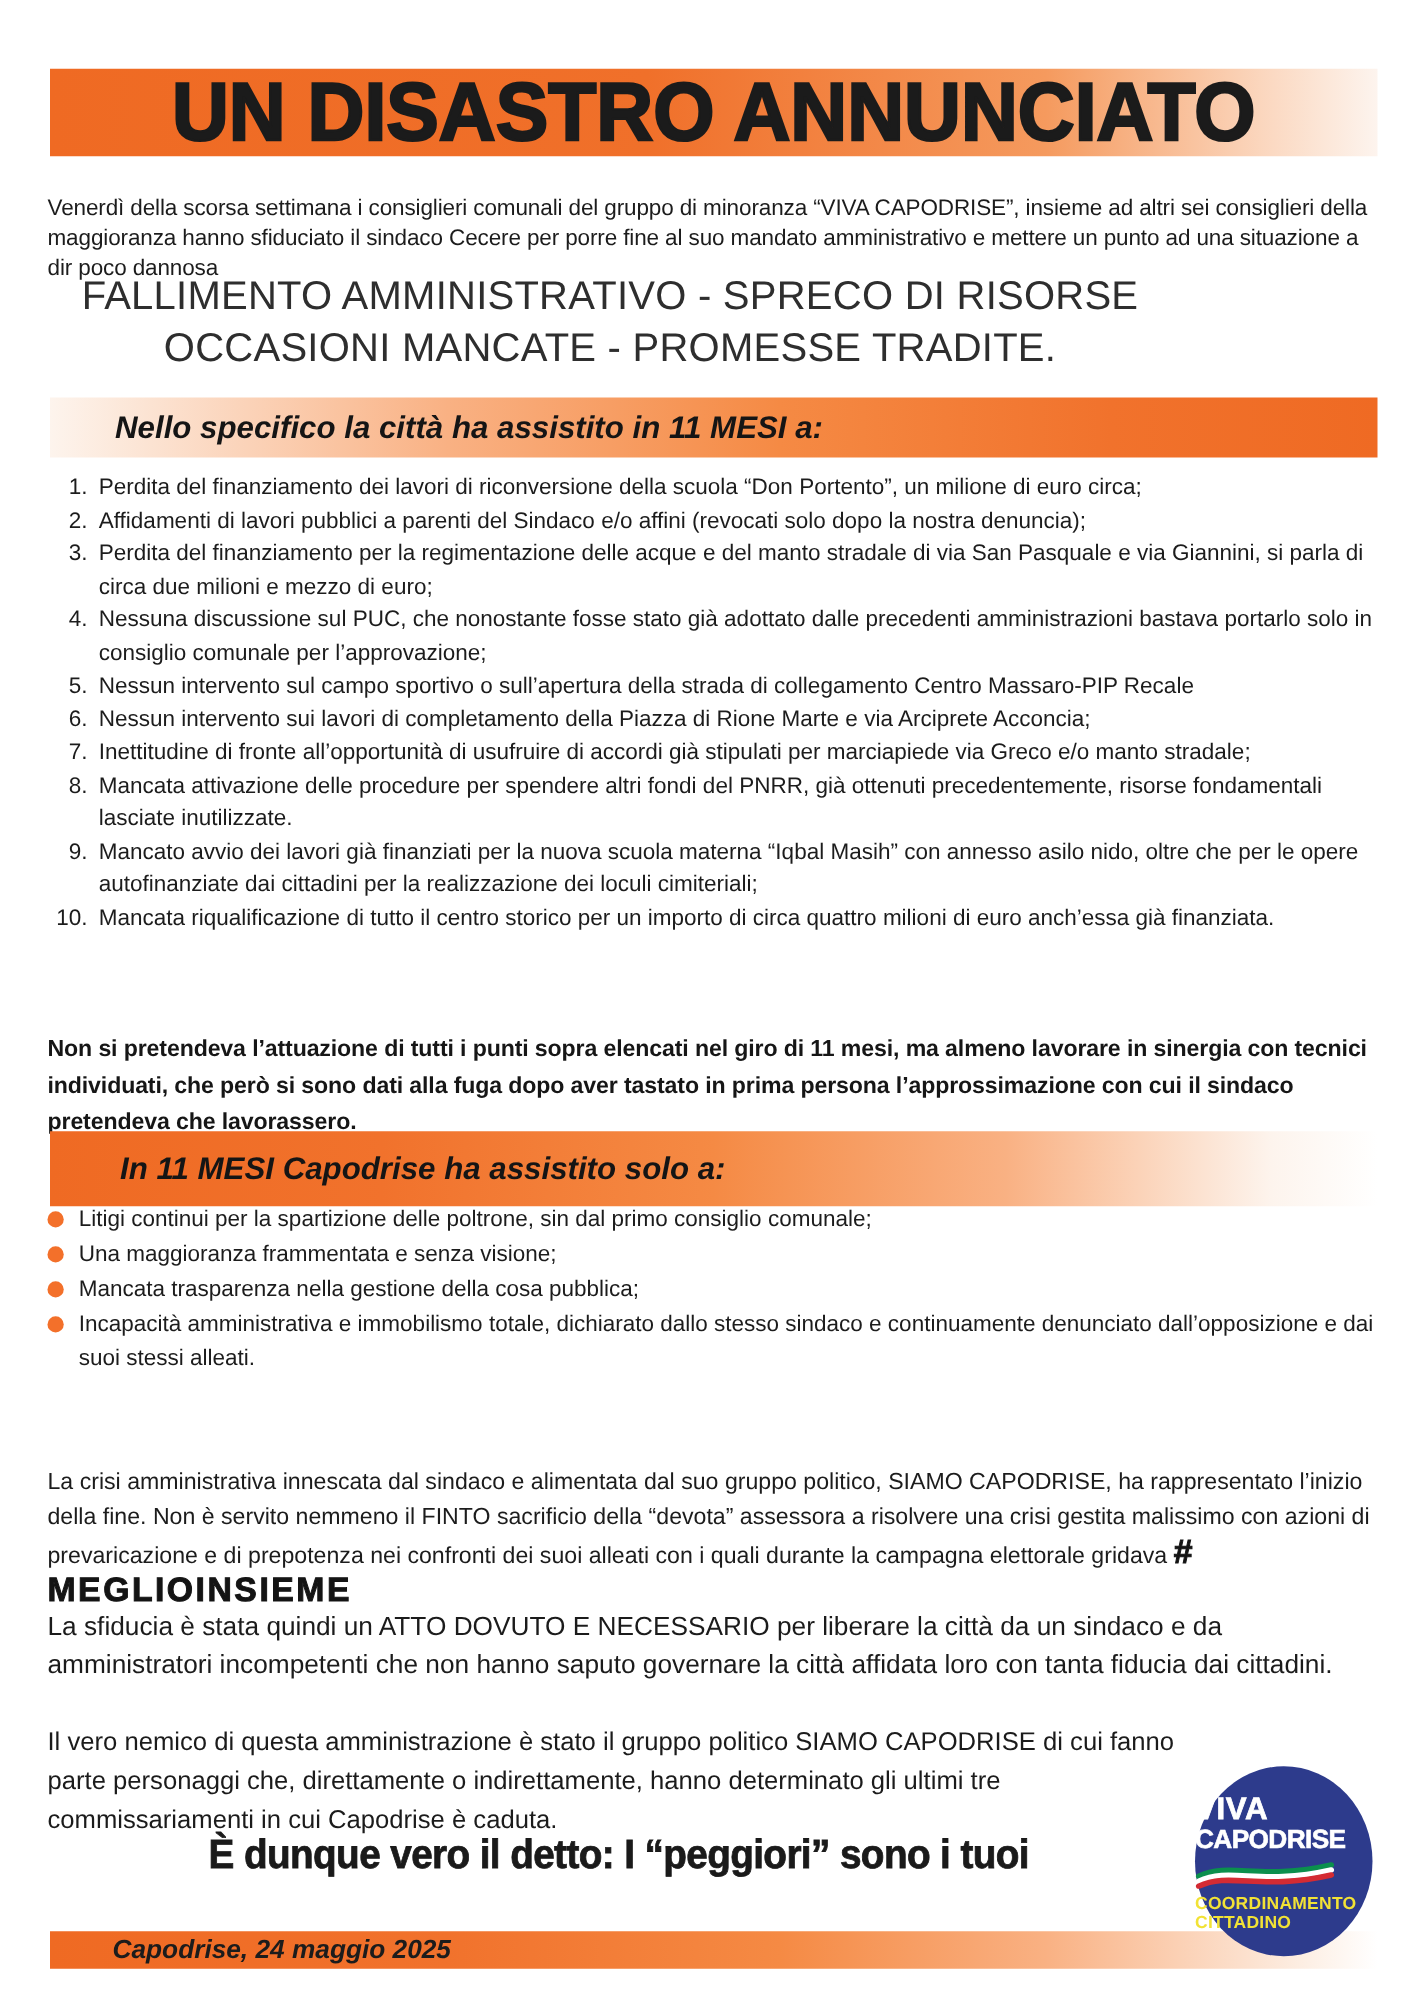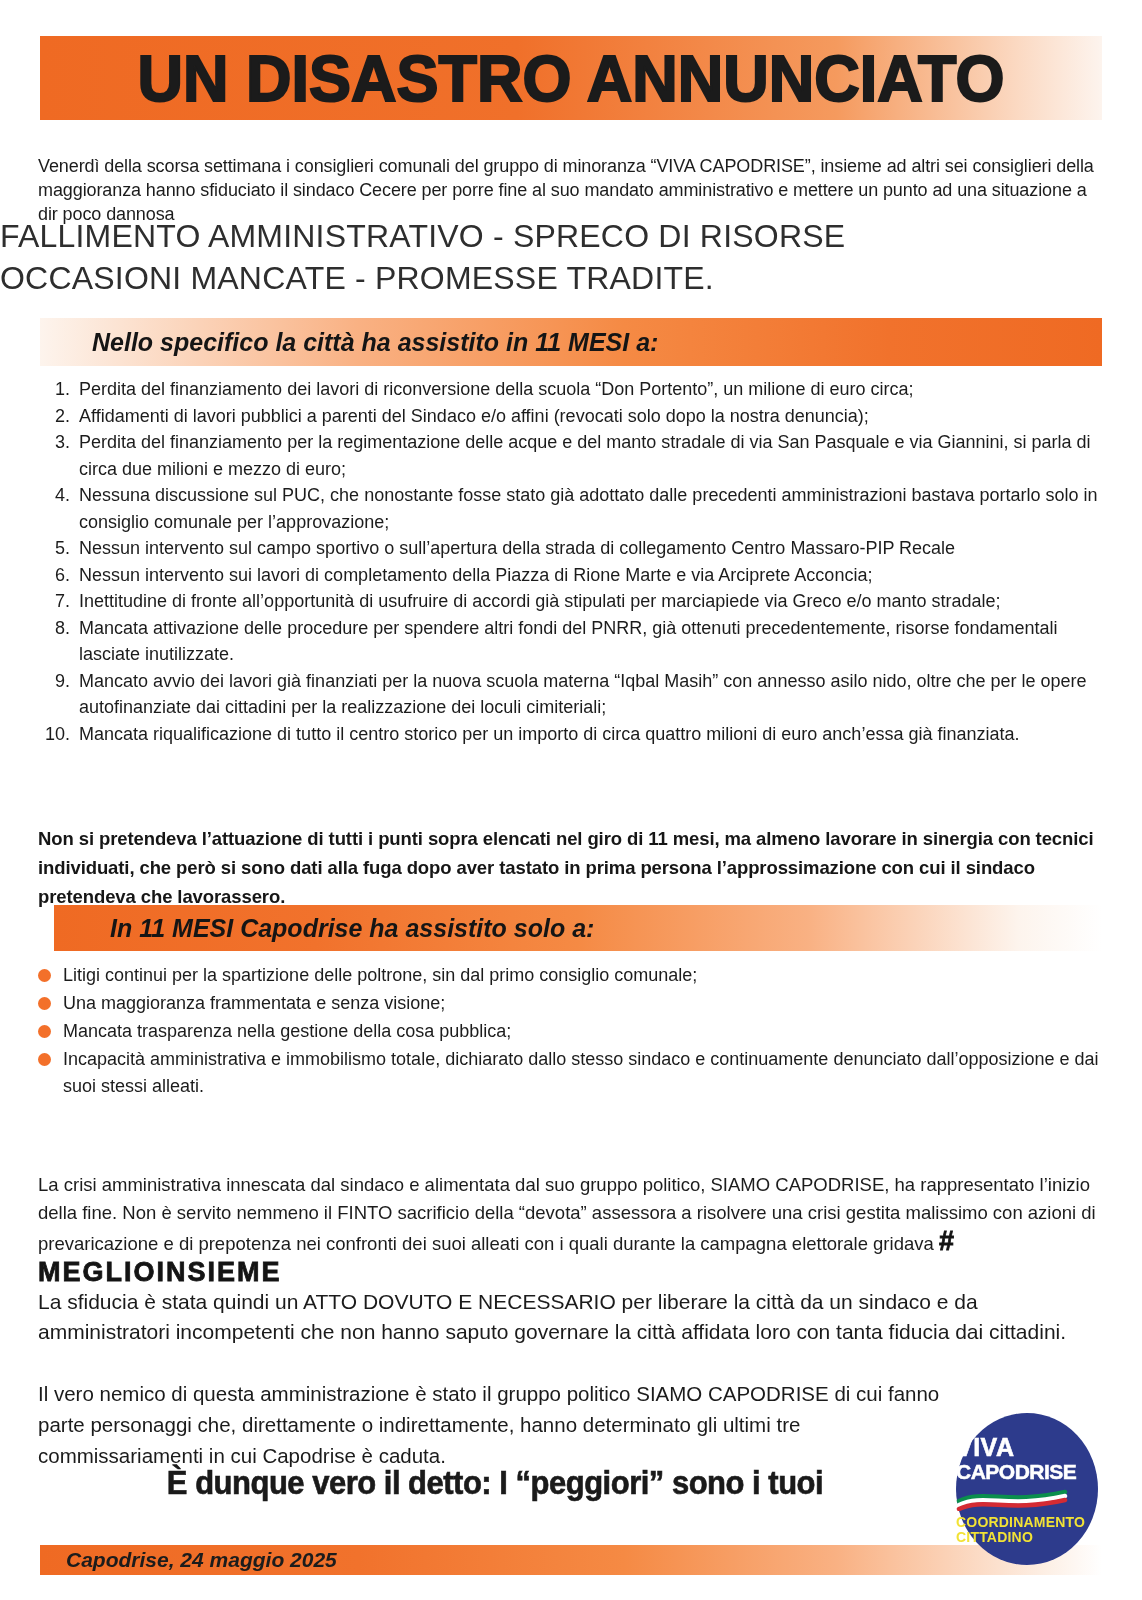--- a/index.html
+++ b/index.html
@@ -5,57 +5,56 @@
   html,body{margin:0;padding:0;}
   body{
     width:1142px;height:1600px;background:#ffffff;
     font-family:"Liberation Sans", sans-serif;color:#1d1d1d;
     position:relative;overflow:hidden;
   }
   .abs{position:absolute;}
 
   
   .header-band{
-    top:36px;left:40px;right:40px;height:84px;
+    top:55px;left:40px;right:40px;height:70px;
     background:linear-gradient(90deg,#ef6a23 0%,#f0702a 45%,#f59a5e 75%,#fbd9c2 92%,#fdf4ee 100%);
     display:flex;align-items:center;justify-content:center;
   }
   .header-band h1{
     margin:0;font-size:63px;font-weight:bold;color:#1b1b1b;
     letter-spacing:0px;-webkit-text-stroke:2px #1b1b1b;
     transform:scaleY(1.04);white-space:nowrap;
   }
 
   
   .intro{
     top:136px;left:38px;right:36px;
     font-size:18px;line-height:24px;letter-spacing:-0.1px;color:#1c1c1c;
   }
 
   
   .headline{
-    top:215px;left:0;width:976px;text-align:left;
+    top:215px;left:0;width:976px;text-align:center;
     font-size:32px;line-height:42px;color:#2e2e2e;font-weight:400;
     letter-spacing:0.2px;
   }
 
   
   .banner{
     height:48px;display:flex;align-items:center;
     font-style:italic;font-weight:bold;font-size:25px;color:#151515;
     transform-origin:left center;
   }
   .banner-1{
     top:318px;left:40px;right:40px;padding-left:52px;
     background:linear-gradient(90deg,#fdf4ed 0%,#f9b183 30%,#f58a44 55%,#f1722c 80%,#ef6a23 100%);
   }
   .banner-2{
-    top:905px;left:40px;right:40px;height:46px;padding-left:56px;
+    top:905px;left:40px;right:40px;height:60px;padding-left:56px;
     background:linear-gradient(90deg,#ef6a23 0%,#f1722c 25%,#f58a44 50%,#f9b183 72%,#fdf4ed 92%,#ffffff 100%);
-    margin-left:14px;
   }
 
   
   .numbered-list{top:376px;left:40px;right:38px;}
   .num-item{display:flex;font-size:18px;line-height:26.5px;color:#1c1c1c;}
   .num-item .num{width:30px;min-width:30px;text-align:right;padding-right:9px;}
   .num-item .txt{flex:1;}
 
   .closing-para{
     top:805px;left:38px;right:36px;
@@ -104,21 +103,21 @@
   }
   .logo .l1{color:#ffffff;font-weight:bold;font-size:25px;line-height:26px;letter-spacing:0.5px;-webkit-text-stroke:0.6px #fff;}
   .logo .l2{color:#ffffff;font-weight:bold;font-size:21px;line-height:24px;letter-spacing:-0.5px;-webkit-text-stroke:0.5px #fff;}
   .logo .wave{margin:3px 0 4px 0;}
   .logo .l3{color:#f2e235;font-weight:bold;font-size:14px;line-height:15px;letter-spacing:0.2px;}
 
   
   .footer-bar{
     top:1545px;left:40px;right:40px;height:30px;
     background:linear-gradient(90deg,#ef6a23 0%,#f1722c 30%,#f58a44 55%,#f9b183 75%,#fdf0e6 95%,#ffffff 100%);
-    display:flex;align-items:center;padding-left:26px;
+    display:flex;align-items:center;padding-left:50px;
     font-style:italic;font-weight:bold;font-size:21px;color:#1c1c1c;
   }
 </style>
 </head>
 <body>
 
 <div class="abs header-band">
   <h1>UN DISASTRO ANNUNCIATO</h1>
 </div>
 

